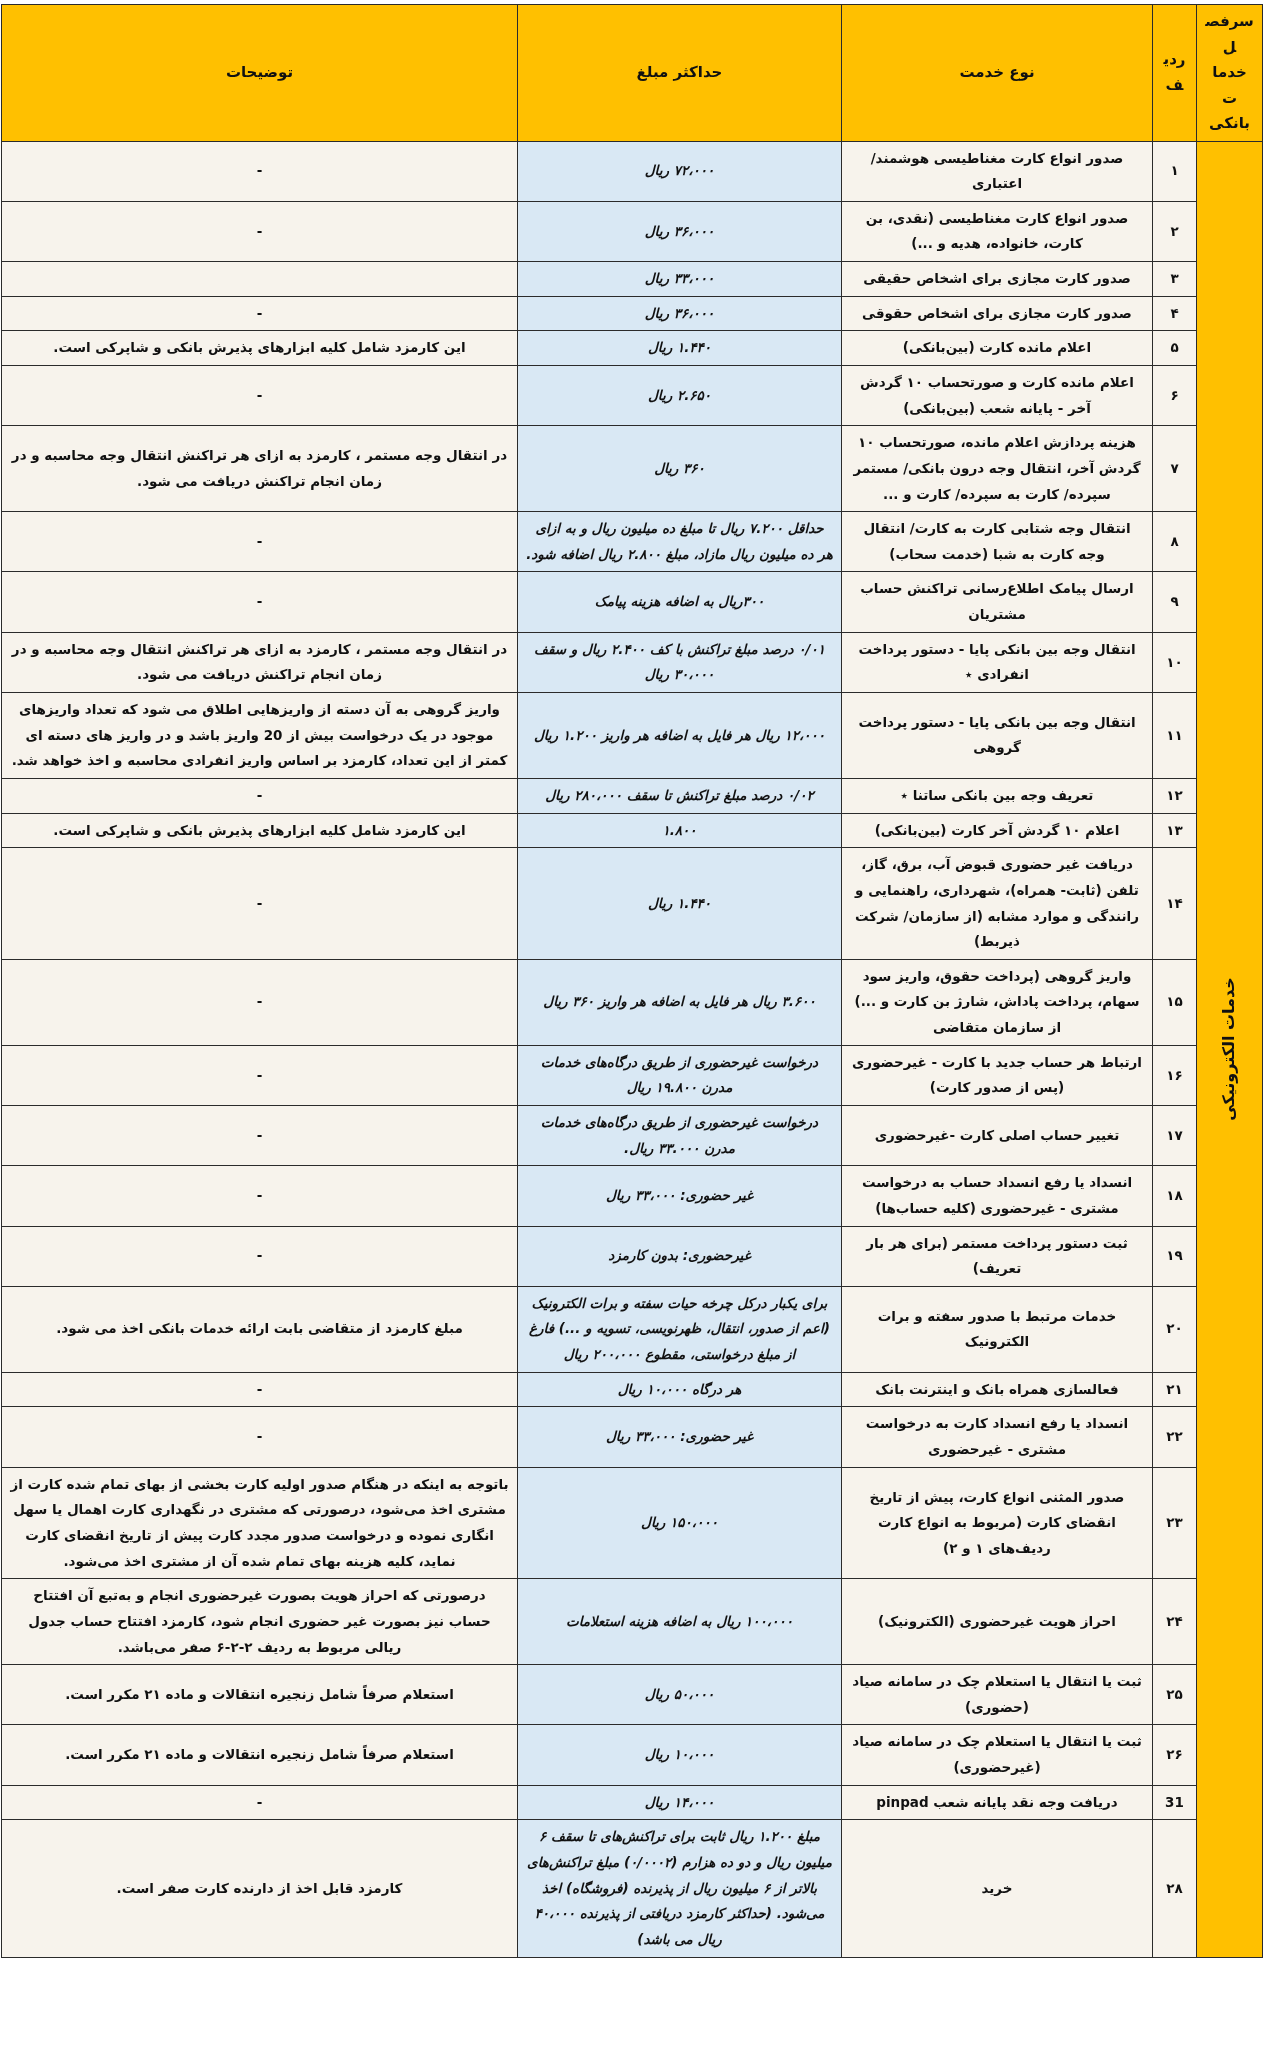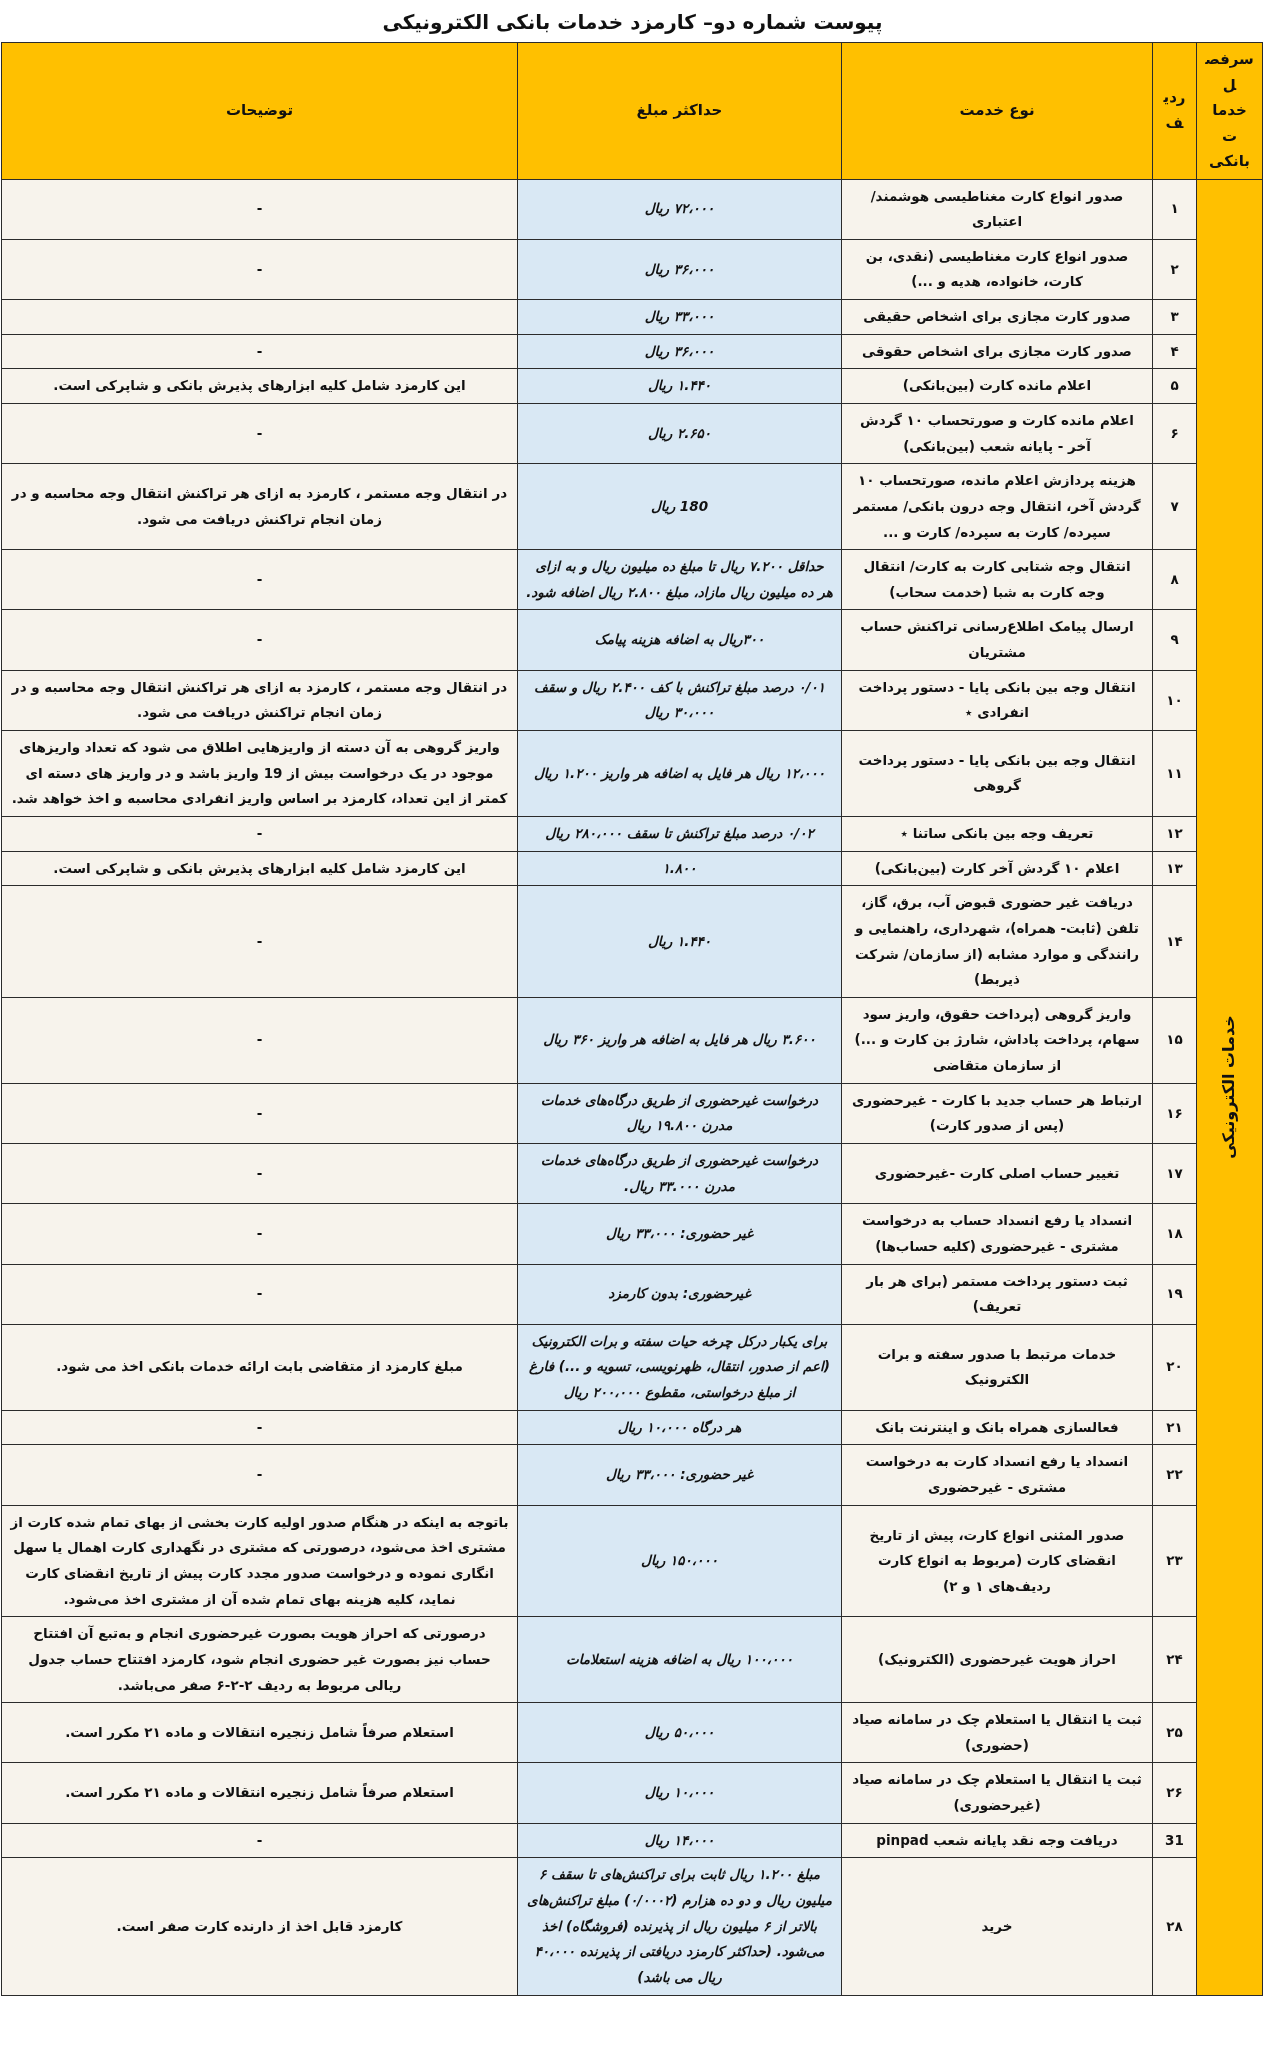--- a/index.html
+++ b/index.html
@@ -73,21 +73,20 @@
     white-space:nowrap;
     font-size:16px;font-weight:bold;
     letter-spacing:1px;
   }
 </style>
 </head>
 <body>
 
 <div class="page">
 
-  <div class="doc-title">پیوست شماره دو– کارمزد خدمات بانکی الکترونیکی</div>
 
   <table class="fee-table">
     <colgroup>
       <col class="c-section">
       <col class="c-rowno">
       <col class="c-service">
       <col class="c-amount">
       <col class="c-notes">
     </colgroup>
     <thead>
@@ -135,21 +134,21 @@
         </tr>
         <tr>
           <td>۶</td>
           <td>اعلام مانده کارت و صورتحساب ۱۰ گردش آخر - پایانه شعب (بین‌بانکی)</td>
           <td class="amount">۲.۶۵۰ ریال</td>
           <td>-</td>
         </tr>
         <tr>
           <td>۷</td>
           <td>هزینه پردازش اعلام مانده، صورتحساب ۱۰ گردش آخر، انتقال وجه درون بانکی/ مستمر سپرده/ کارت به سپرده/ کارت و ...</td>
-          <td class="amount">180 ریال</td>
+          <td class="amount">۳۶۰ ریال</td>
           <td>در انتقال وجه مستمر ، کارمزد به ازای هر تراکنش انتقال وجه محاسبه و در زمان انجام تراکنش دریافت می شود.</td>
         </tr>
         <tr>
           <td>۸</td>
           <td>انتقال وجه شتابی کارت به کارت/ انتقال وجه کارت به شبا (خدمت سحاب)</td>
           <td class="amount">حداقل ۷.۲۰۰ ریال تا مبلغ ده میلیون ریال و به ازای هر ده میلیون ریال مازاد، مبلغ ۲.۸۰۰ ریال اضافه شود.</td>
           <td>-</td>
         </tr>
         <tr>
           <td>۹</td>
@@ -160,21 +159,21 @@
         <tr>
           <td>۱۰</td>
           <td>انتقال وجه بین بانکی پایا - دستور پرداخت انفرادی ٭</td>
           <td class="amount">۰/۰۱ درصد مبلغ تراکنش با کف ۲.۴۰۰ ریال و سقف ۳۰،۰۰۰ ریال</td>
           <td>در انتقال وجه مستمر ، کارمزد به ازای هر تراکنش انتقال وجه محاسبه و در زمان انجام تراکنش دریافت می شود.</td>
         </tr>
         <tr>
           <td>۱۱</td>
           <td>انتقال وجه بین بانکی پایا - دستور پرداخت گروهی</td>
           <td class="amount">۱۲،۰۰۰ ریال هر فایل به اضافه هر واریز ۱.۲۰۰ ریال</td>
-          <td>واریز گروهی به آن دسته از واریزهایی اطلاق می شود که تعداد واریزهای موجود در یک درخواست بیش از 19 واریز باشد و در واریز های دسته ای کمتر از این تعداد، کارمزد بر اساس واریز انفرادی محاسبه و اخذ خواهد شد.</td>
+          <td>واریز گروهی به آن دسته از واریزهایی اطلاق می شود که تعداد واریزهای موجود در یک درخواست بیش از 20 واریز باشد و در واریز های دسته ای کمتر از این تعداد، کارمزد بر اساس واریز انفرادی محاسبه و اخذ خواهد شد.</td>
         </tr>
         <tr>
           <td>۱۲</td>
           <td>تعریف وجه بین بانکی ساتنا ٭</td>
           <td class="amount">۰/۰۲ درصد مبلغ تراکنش تا سقف ۲۸۰،۰۰۰ ریال</td>
           <td>-</td>
         </tr>
         <tr>
           <td>۱۳</td>
           <td>اعلام ۱۰ گردش آخر کارت (بین‌بانکی)</td>

